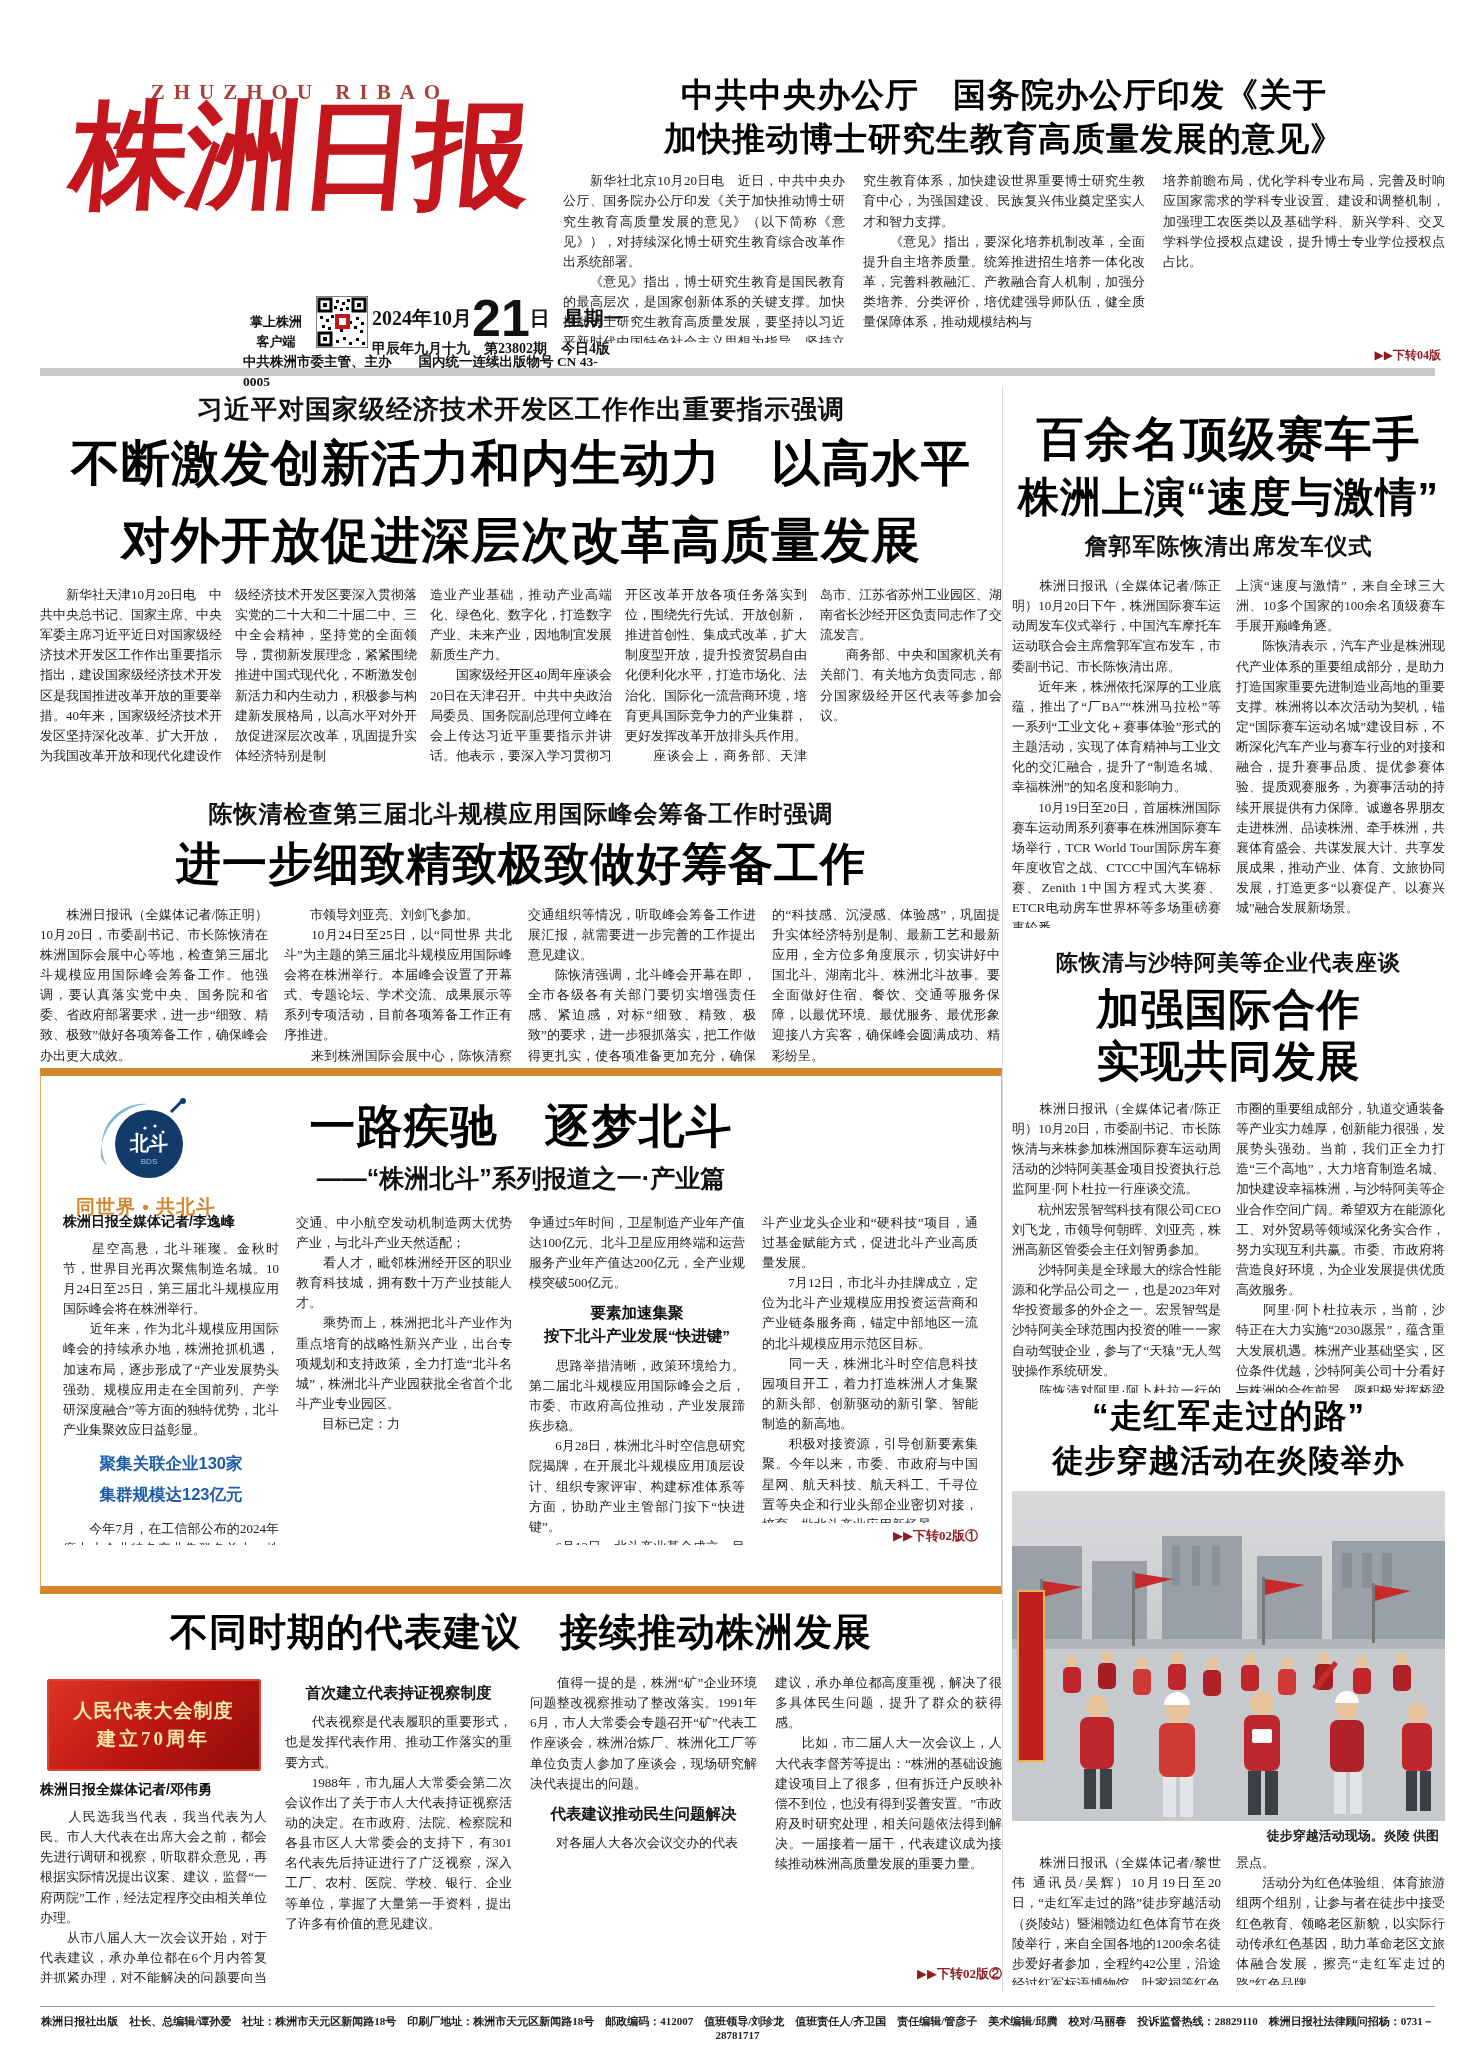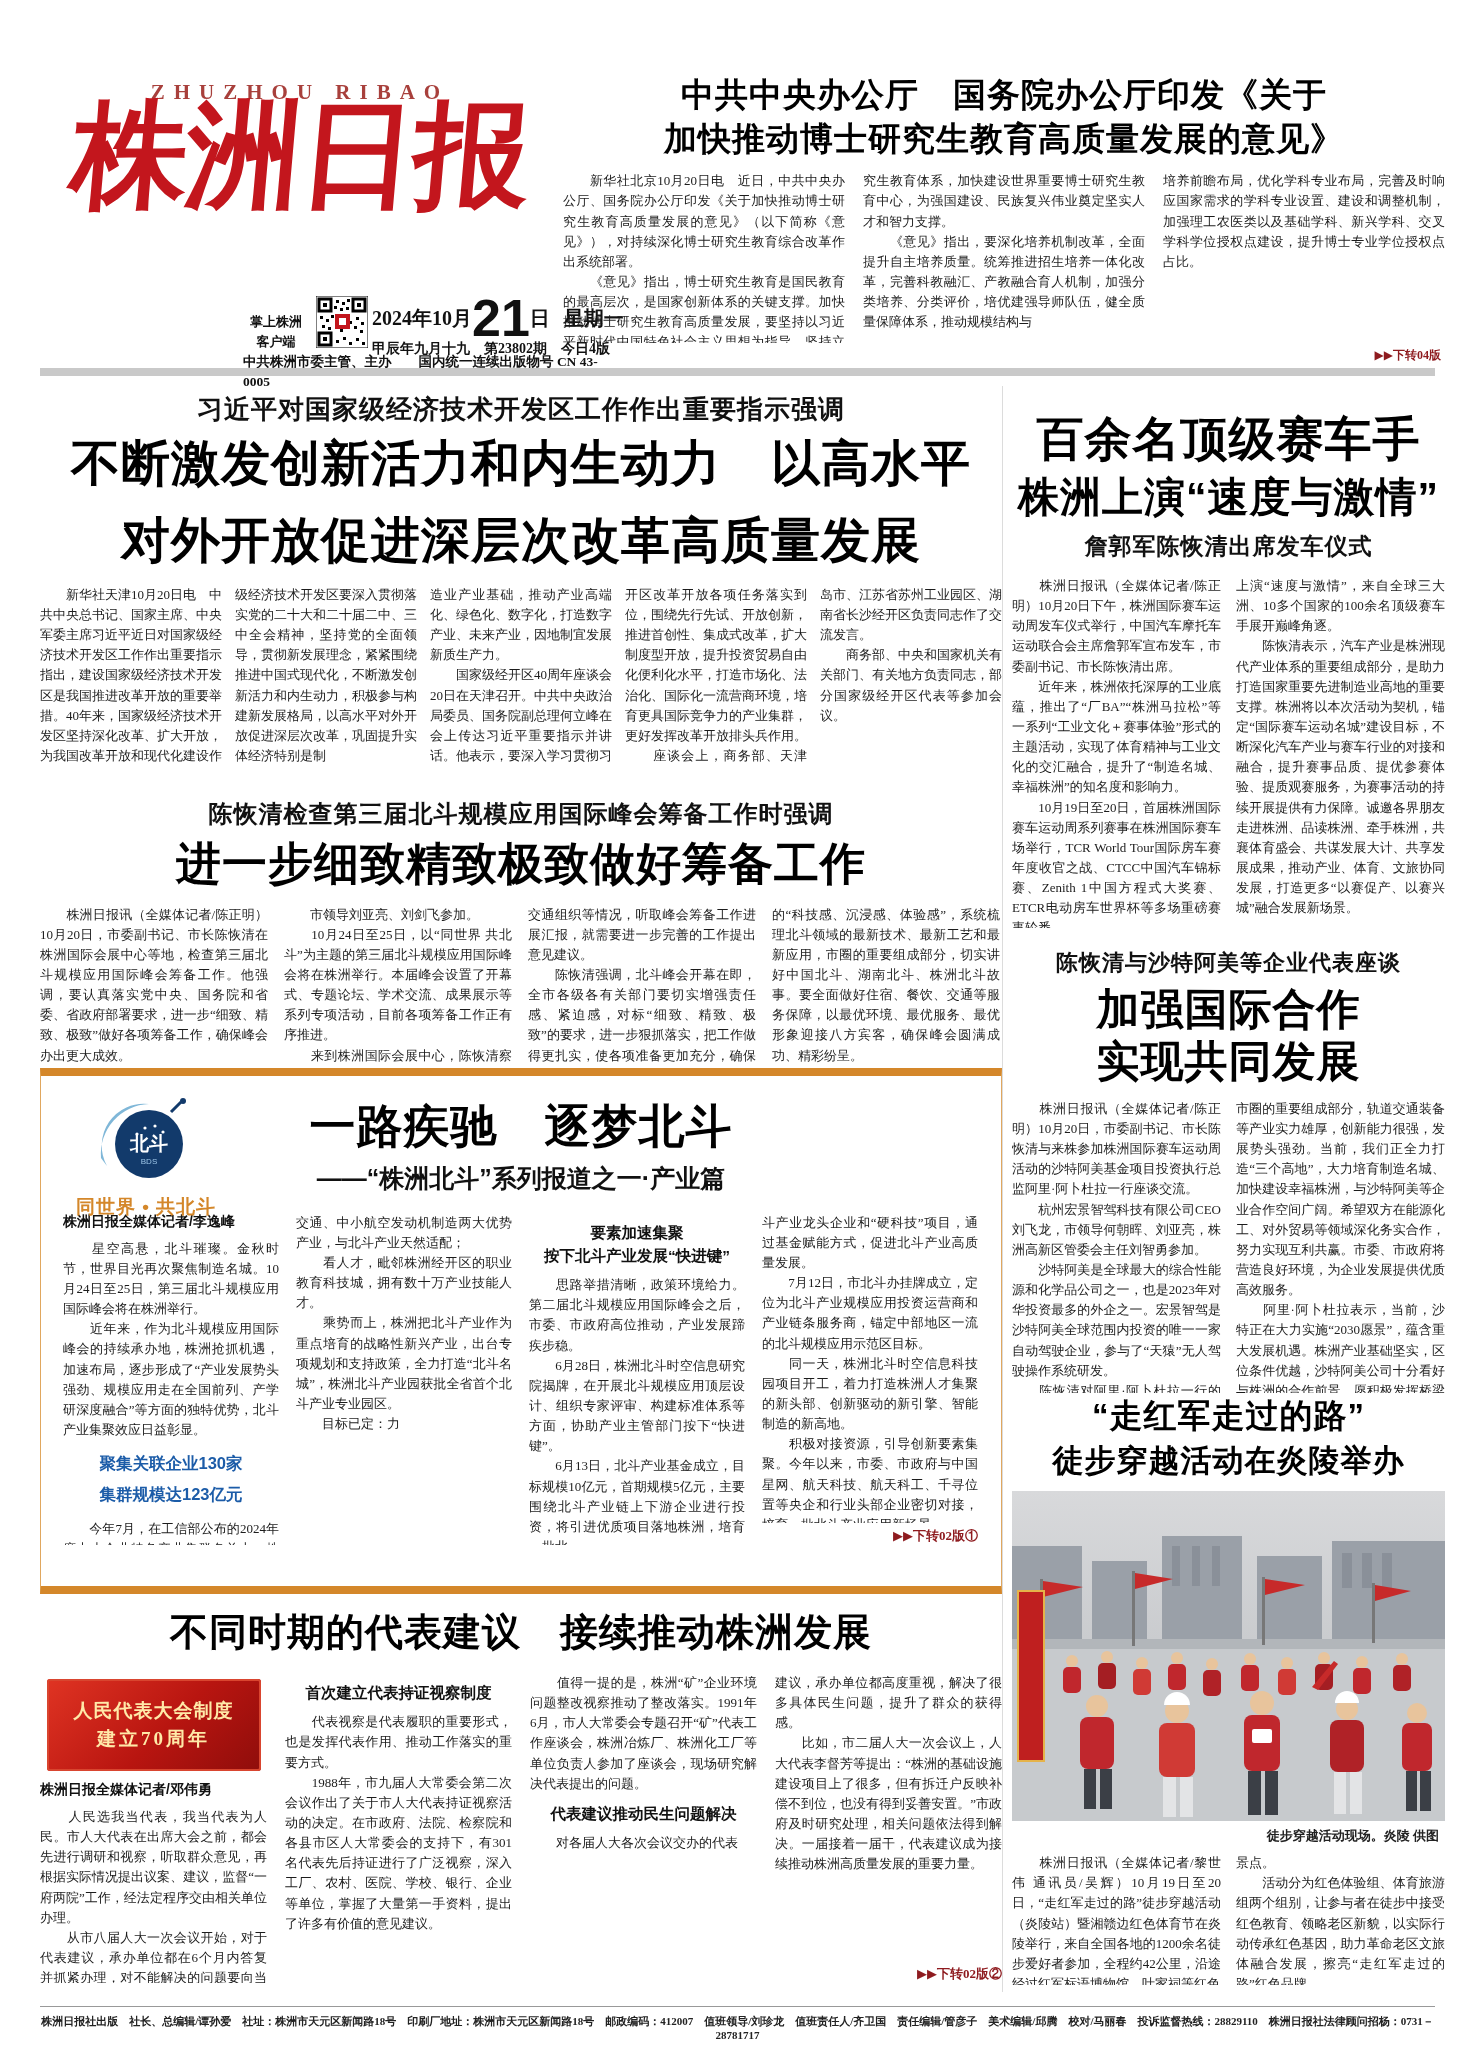--- a/index.html
+++ b/index.html
@@ -141,21 +141,21 @@
   <div class="abs" style="left:40px;top:790px;width:962px;height:272px;">
     <div class="ctr kicker sans" style="font-size:24px;margin-top:8px;">陈恢清检查第三届北斗规模应用国际峰会筹备工作时强调</div>
     <div class="ctr bigh sans" style="font-size:45px;margin-top:10px;">进一步细致精致极致做好筹备工作</div>
     <div class="cols" style="margin-top:16px;gap:16px;height:160px;">
       <div class="col jtxt" style="width:228px;">　　株洲日报讯（全媒体记者/陈正明）10月20日，市委副书记、市长陈恢清在株洲国际会展中心等地，检查第三届北斗规模应用国际峰会筹备工作。他强调，要认真落实党中央、国务院和省委、省政府部署要求，进一步“细致、精致、极致”做好各项筹备工作，确保峰会办出更大成效。</div>
       <div class="col jtxt" style="width:228px;">　　市领导刘亚亮、刘剑飞参加。
 　　10月24日至25日，以“同世界 共北斗”为主题的第三届北斗规模应用国际峰会将在株洲举行。本届峰会设置了开幕式、专题论坛、学术交流、成果展示等系列专项活动，目前各项筹备工作正有序推进。
 　　来到株洲国际会展中心，陈恢清察看场景布置、设施运行、氛围营造、</div>
       <div class="col jtxt" style="width:228px;">交通组织等情况，听取峰会筹备工作进展汇报，就需要进一步完善的工作提出意见建议。
 　　陈恢清强调，北斗峰会开幕在即，全市各级各有关部门要切实增强责任感、紧迫感，对标“细致、精致、极致”的要求，进一步狠抓落实，把工作做得更扎实，使各项准备更加充分，确保峰会办出更大成效。要精心完善场馆布置，增强峰会布展</div>
-      <div class="col jtxt" style="width:228px;">的“科技感、沉浸感、体验感”，系统梳理北斗领域的最新技术、最新工艺和最新应用，市圈的重要组成部分，切实讲好中国北斗、湖南北斗、株洲北斗故事。要全面做好住宿、餐饮、交通等服务保障，以最优环境、最优服务、最优形象迎接八方宾客，确保峰会圆满成功、精彩纷呈。</div>
+      <div class="col jtxt" style="width:228px;">的“科技感、沉浸感、体验感”，巩固提升实体经济特别是制、最新工艺和最新应用，全方位多角度展示，切实讲好中国北斗、湖南北斗、株洲北斗故事。要全面做好住宿、餐饮、交通等服务保障，以最优环境、最优服务、最优形象迎接八方宾客，确保峰会圆满成功、精彩纷呈。</div>
     </div>
   </div>
 
   <div class="abs" style="left:1012px;top:948px;width:433px;height:446px;">
     <div class="ctr kicker sans" style="font-size:22px;">陈恢清与沙特阿美等企业代表座谈</div>
     <div class="ctr bigh sans" style="font-size:43px;margin-top:8px;">加强国际合作</div>
     <div class="ctr bigh sans" style="font-size:43px;margin-top:6px;">实现共同发展</div>
     <div class="cols" style="margin-top:14px;gap:15px;height:294px;">
       <div class="col jtxt" style="width:209px;">　　株洲日报讯（全媒体记者/陈正明）10月20日，市委副书记、市长陈恢清与来株参加株洲国际赛车运动周活动的沙特阿美基金项目投资执行总监阿里·阿卜杜拉一行座谈交流。
 　　杭州宏景智驾科技有限公司CEO刘飞龙，市领导何朝晖、刘亚亮，株洲高新区管委会主任刘智勇参加。
@@ -298,20 +298,21 @@
         <div class="jtxt">　　今年7月，在工信部公布的2024年度中小企业特色产业集群名单上，株洲北斗产业集群上榜，是全省唯一上榜的卫星导航相关产业集群。
 　　北斗“落子”，株洲何以率先受青睐？
 　　看区位，株洲坐拥国防科技大学等高校的人才、研发优势；
 　　看产业，株洲是制造名城，轨道</div>
       </div>
       <div class="col jtxt" style="width:216px;">交通、中小航空发动机制造两大优势产业，与北斗产业天然适配；
 　　看人才，毗邻株洲经开区的职业教育科技城，拥有数十万产业技能人才。
 　　乘势而上，株洲把北斗产业作为重点培育的战略性新兴产业，出台专项规划和支持政策，全力打造“北斗名城”，株洲北斗产业园获批全省首个北斗产业专业园区。
 　　目标已定：力</div>
       <div class="col" style="width:216px;">
+        <div class="jtxt">争通过5年时间，卫星制造产业年产值达100亿元、北斗卫星应用终端和运营服务产业年产值达200亿元，全产业规模突破500亿元。</div>
         <div class="subhead">
           <div>要素加速集聚</div>
           <div>按下北斗产业发展“快进键”</div>
         </div>
         <div class="jtxt">　　思路举措清晰，政策环境给力。第二届北斗规模应用国际峰会之后，市委、市政府高位推动，产业发展蹄疾步稳。
 　　6月28日，株洲北斗时空信息研究院揭牌，在开展北斗规模应用顶层设计、组织专家评审、构建标准体系等方面，协助产业主管部门按下“快进键”。
 　　6月13日，北斗产业基金成立，目标规模10亿元，首期规模5亿元，主要围绕北斗产业链上下游企业进行投资，将引进优质项目落地株洲，培育一批北</div>
       </div>
       <div class="col" style="width:216px;position:relative;">
         <div class="jtxt" style="height:310px;">斗产业龙头企业和“硬科技”项目，通过基金赋能方式，促进北斗产业高质量发展。

